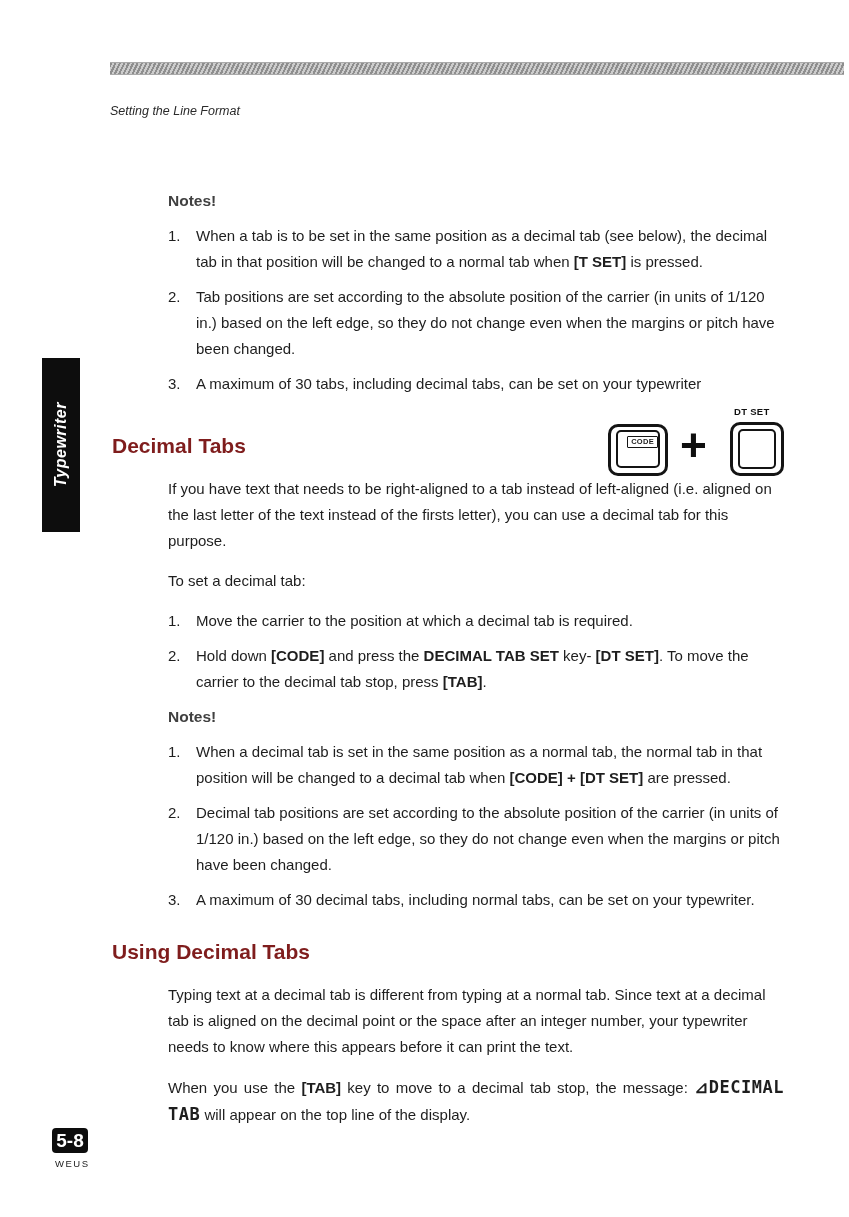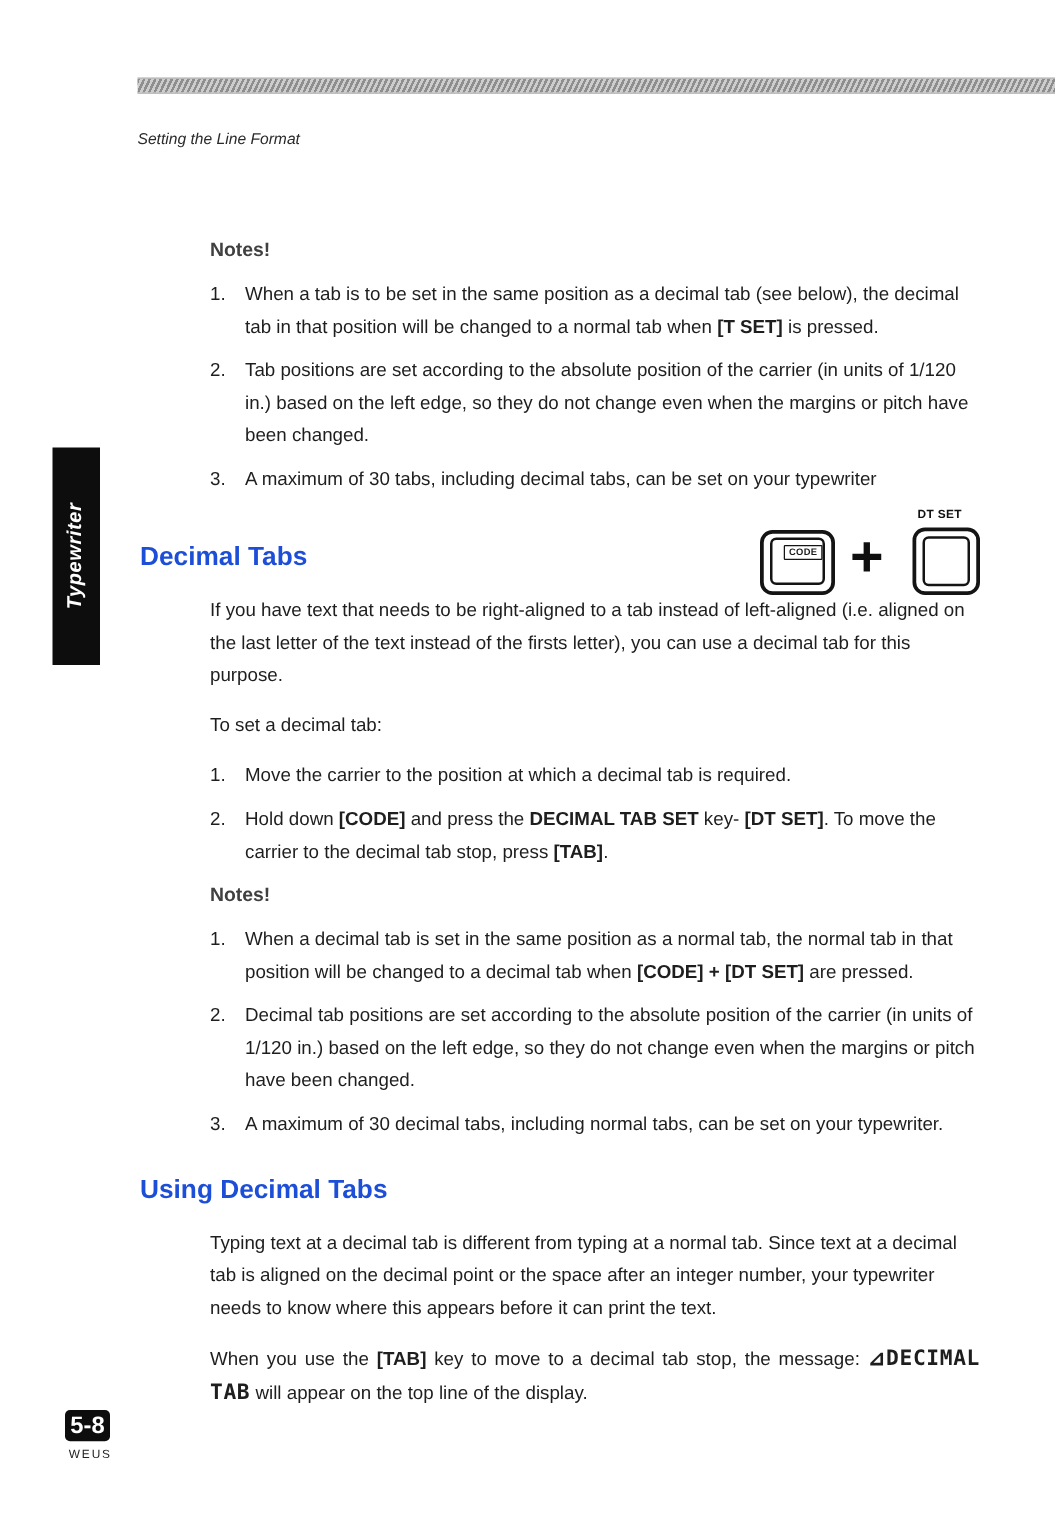--- a/index.html
+++ b/index.html
@@ -55,21 +55,21 @@
     font-size:15px; line-height:26px; color:#1e1e1e;
   }
   .notes-title { font-weight:700; font-size:15.5px; margin:0 0 9px 0; color:#404040; }
   .notes-title-2 { margin-top:6px; }
   .list { margin:0; }
   .list-item { display:flex; margin-bottom:9px; }
   .list-num  { flex:none; width:28px; }
   .list-text { flex:1; }
 
   .section-heading {
-    font-size:21px; line-height:30px; font-weight:700; color:#1d4ed8;
+    font-size:21px; line-height:30px; font-weight:700; color:#7f1d1d;
     margin:34px 0 15px -56px;
   }
   .section-heading.mt-sm { margin-top:24px; }
 
   .para { margin:0 0 14px 0; }
   .para.justify { text-align:justify; }
 
   .b { font-weight:700; }
   .lcd {
     font-family:"DejaVu Sans Mono", monospace;

